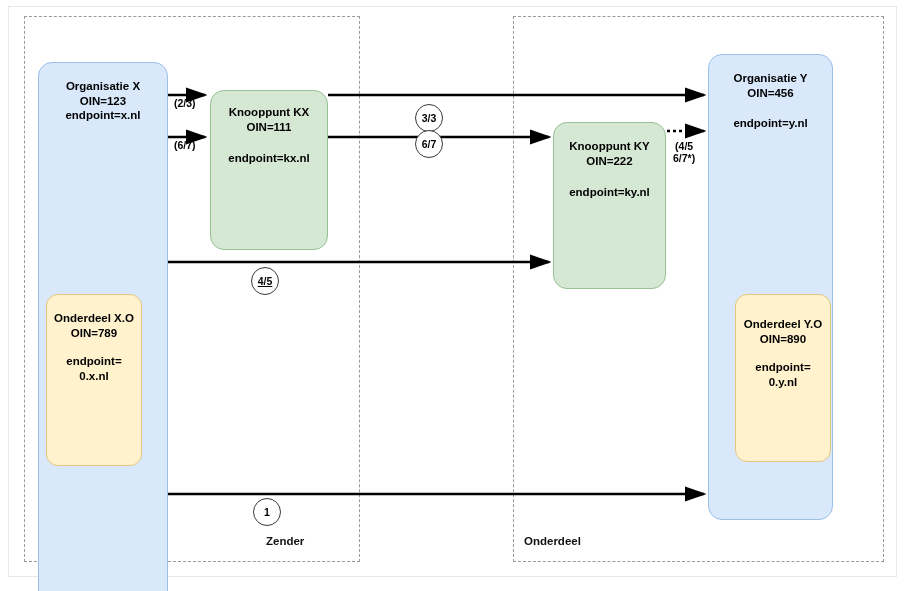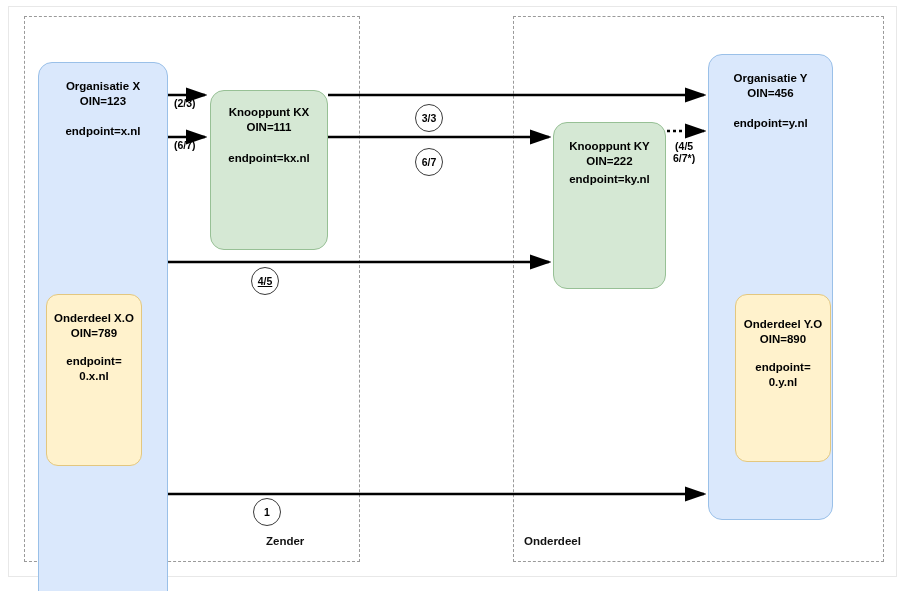--- a/index.html
+++ b/index.html
@@ -136,33 +136,33 @@
     <line x1="168" y1="262" x2="549" y2="262" stroke="#000000" stroke-width="2.4" marker-end="url(#arrow)"></line>
 
     <line x1="667" y1="131" x2="704" y2="131" stroke="#000000" stroke-width="2.4" stroke-dasharray="3,3" marker-end="url(#arrow-dotted)"></line>
 
     <line x1="168" y1="494" x2="704" y2="494" stroke="#000000" stroke-width="2.4" marker-end="url(#arrow)"></line>
   </svg>
 
   <div class="node node-blue" style="left:38px; top:62px; width:130px; height:552px; padding-top:16px;">
     <div class="node-title">Organisatie X
 OIN=123</div>
-    <div class="node-sub" style="margin-top:16px;">endpoint=x.nl</div>
+    <div class="node-sub" style="">endpoint=x.nl</div>
   </div>
 
   <div class="node node-green" style="left:210px; top:58px; width:118px; height:160px; padding-top:14px;margin-top:32px;">
     <div class="node-title">Knooppunt KX
 OIN=111</div>
     <div class="node-sub" style="margin-top:17px;">endpoint=kx.nl</div>
   </div>
 
   <div class="node node-green" style="left:553px; top:122px; width:113px; height:167px; padding-top:16px;">
     <div class="node-title">Knooppunt KY
 OIN=222</div>
-    <div class="node-sub" style="margin-top:4px;">endpoint=ky.nl</div>
+    <div class="node-sub" style="margin-top:17px;">endpoint=ky.nl</div>
   </div>
 
   <div class="node node-blue" style="left:708px; top:54px; width:125px; height:466px; padding-top:16px;">
     <div class="node-title">Organisatie Y
 OIN=456</div>
     <div class="node-sub" style="margin-top:16px;">endpoint=y.nl</div>
   </div>
 
   <div class="node node-yellow" style="left:46px; top:294px; width:96px; height:172px; padding-top:16px;">
     <div class="node-title">Onderdeel X.O
@@ -177,17 +177,17 @@
     <div class="node-sub" style="margin-top:14px;">endpoint=
 0.y.nl</div>
   </div>
 
   <div class="edge-label" style="left:174px; top:97px;">(2/3)</div>
   <div class="edge-label" style="left:174px; top:139px;">(6/7)</div>
   <div class="edge-label" style="left:673px; top:140px;">(4/5
 6/7*)</div>
 
   <div class="circle-label" style="left:415px; top:104px;">3/3</div>
-  <div class="circle-label" style="left:415px; top:148px;">6/7</div>
+  <div class="circle-label" style="left:415px; top:130px;">6/7</div>
   <div class="circle-label" style="left:251px; top:267px;text-decoration:underline;">4/5</div>
   <div class="circle-label" style="left:253px; top:498px;">1</div>
 
 </div>
 
 </body></html>

